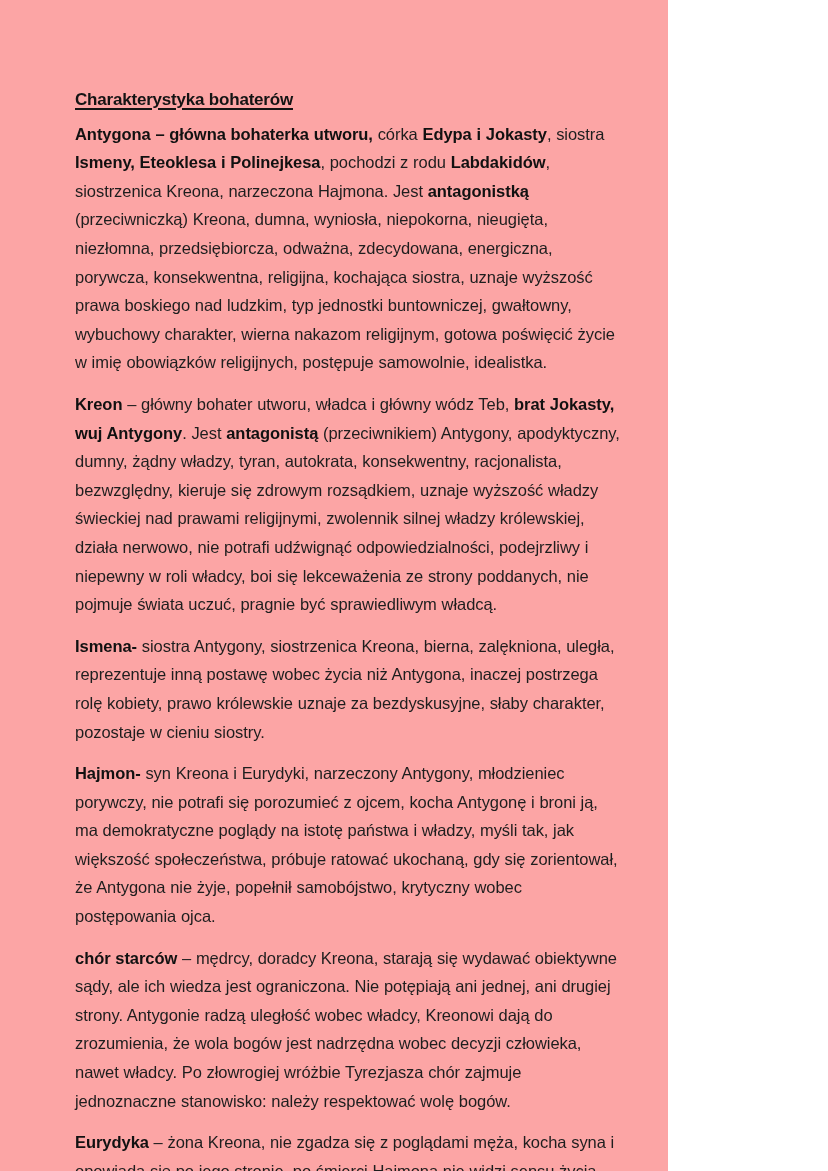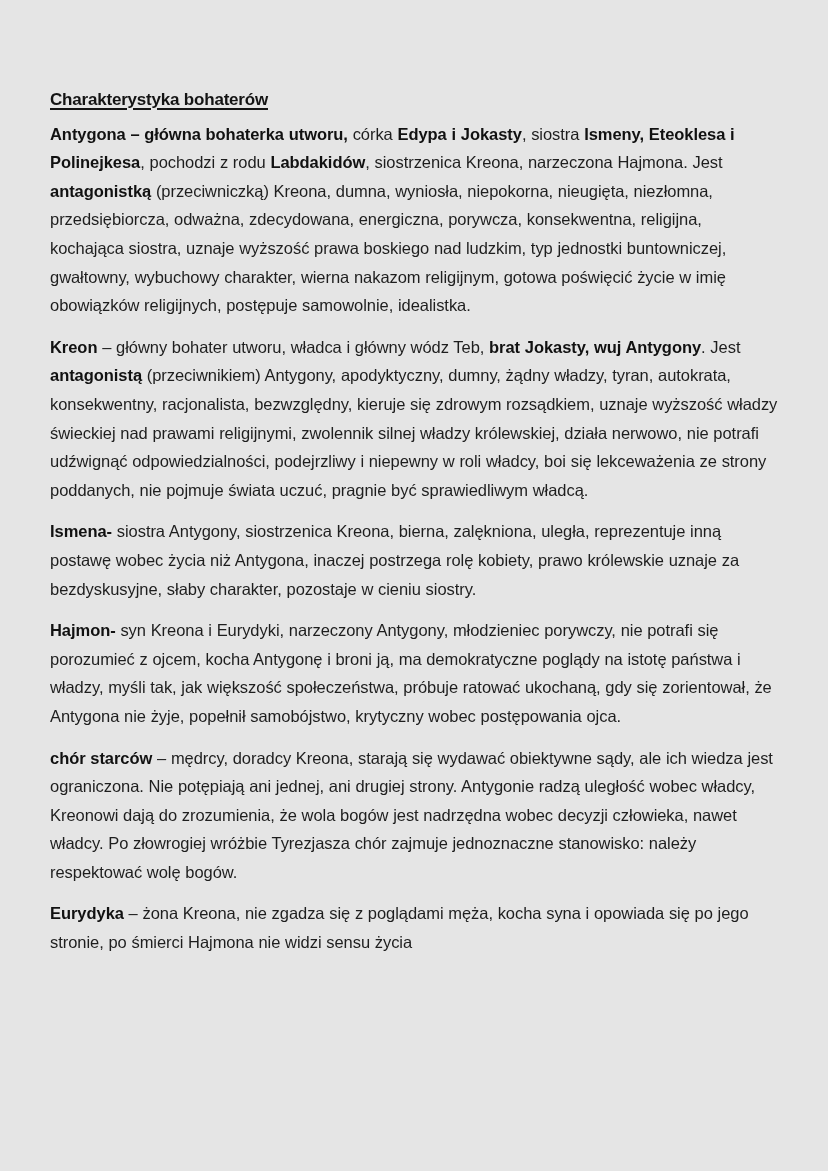--- a/index.html
+++ b/index.html
@@ -9,24 +9,24 @@
   }
   body {
     width: 828px;
     height: 1171px;
     font-family: "Liberation Sans", sans-serif;
     color: #1a1a1a;
     overflow: hidden;
   }
   .page {
     box-sizing: border-box;
-    width: 828px;
+    width: 668px;
     height: 1171px;
-    background: #e5e5e5;
-    padding: 88px 48px 0 50px;
+    background: #fca5a5;
+    padding: 88px 48px 0 75px;
   }
   .doc-heading {
     font-size: 17px;
     font-weight: 700;
     letter-spacing: -0.2px;
     text-decoration: underline;
     text-underline-offset: 3px;
     text-decoration-thickness: 2px;
     margin: 0 0 7px 0;
     line-height: 1.45;

